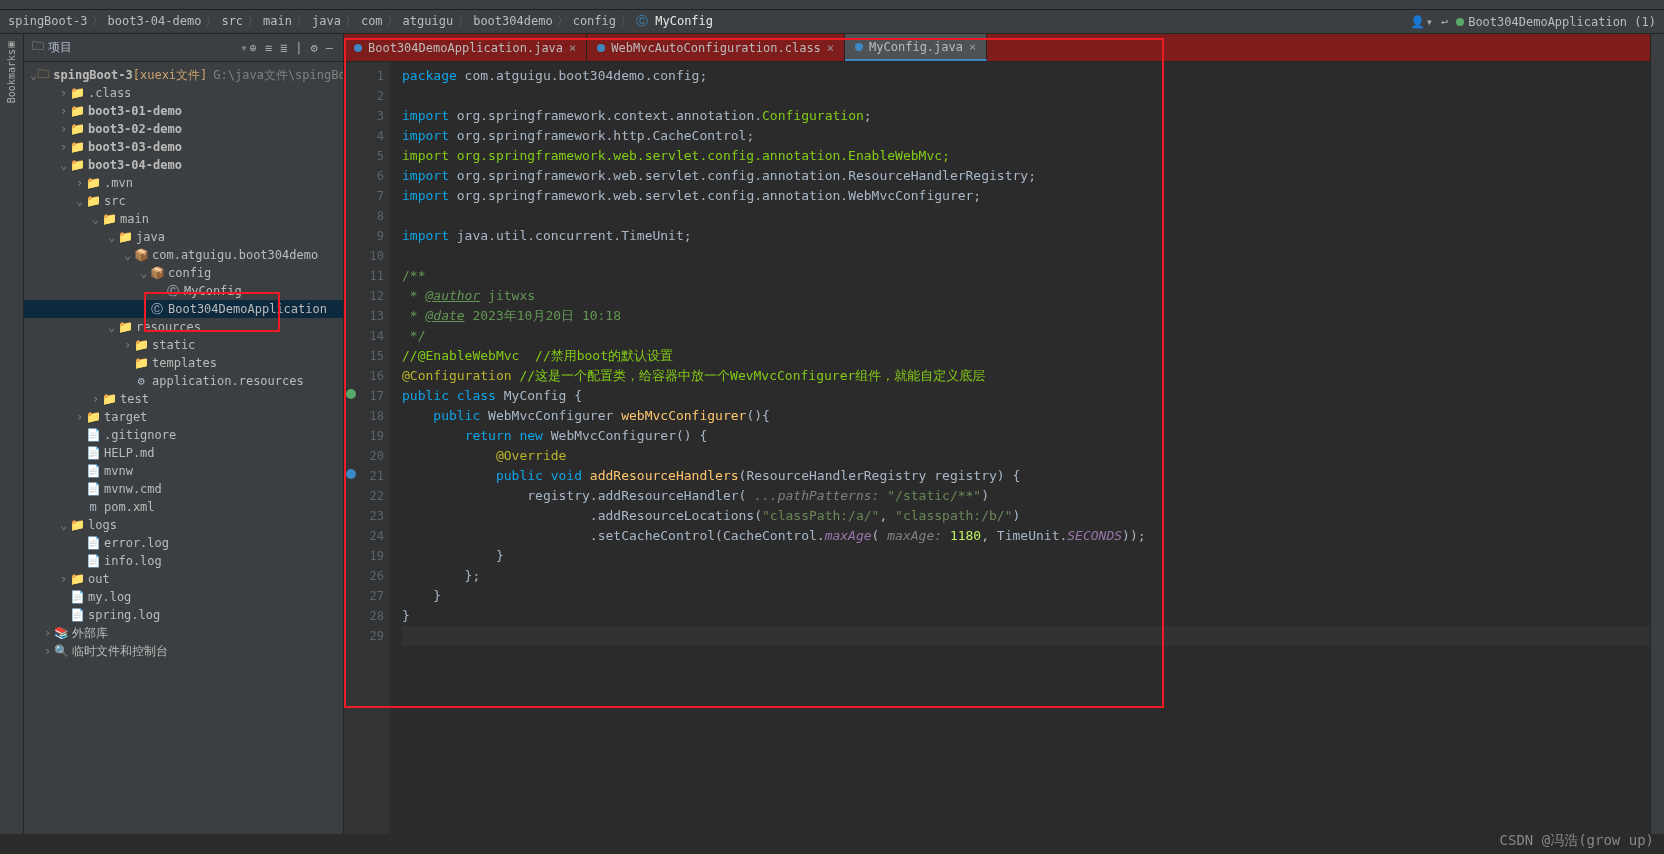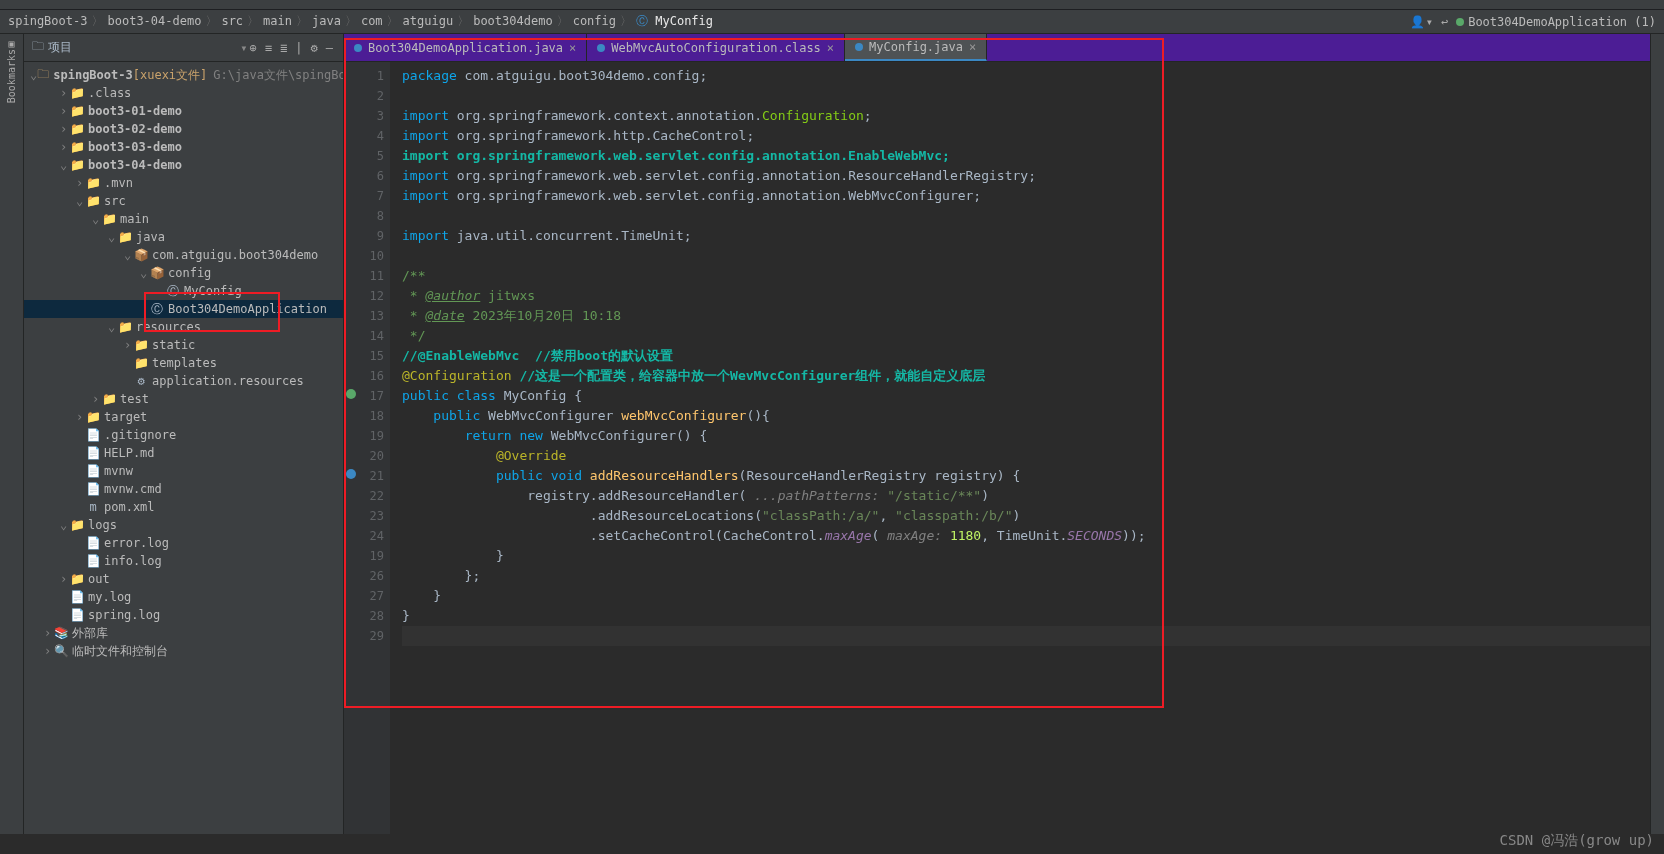--- a/index.html
+++ b/index.html
@@ -62,21 +62,21 @@
 .tree-row .ticon { width: 14px; text-align: center; margin-right: 4px; }
 .tree-row .label { color: #bbbbbb; }
 .tree-row .label.bold { font-weight: bold; }
 .tree-row .hint { color: #808080; margin-left: 6px; }
 .red-box {
   position: absolute; border: 2px solid #ee1c25; pointer-events: none;
 }
 
 .editor-area { flex: 1; display: flex; flex-direction: column; background: #2b2b2b; position: relative; }
 .tabs {
-  display: flex; height: 28px; background: #4c1d95;
+  display: flex; height: 28px; background: #7f1d1d;
   border-bottom: 1px solid #232525; align-items: stretch;
 }
 .tab {
   display: flex; align-items: center; padding: 0 10px; gap: 6px;
   border-right: 1px solid #232525; color: #bbbbbb; cursor: pointer;
 }
 .tab.active { background: #4e5254; border-bottom: 2px solid #3b88c3; }
 .tab .dot { width: 8px; height: 8px; border-radius: 50%; background: #3b88c3; }
 .tab .close { color: #999; }
 
@@ -93,21 +93,21 @@
 }
 .gutter .mark.blue { background: #3b88c3; }
 .gutter .mark.green { background: #59a869; }
 
 .code {
   flex: 1; padding: 4px 0 4px 12px; font-family: Consolas, monospace;
   font-size: 13px; line-height: 20px; white-space: pre; color: #a9b7c6;
 }
 .kw { color: #0ea5e9; }
 .str { color: #6a8759; }
-.cmt { color: #14b8a6; font-weight: bold; }
+.cmt { color: #84cc16; }
 .cls { color: #84cc16; }
 .ann { color: #bbb529; }
 .fn { color: #ffc66d; }
 .const { color: #9876aa; font-style: italic; }
 .doc { color: #629755; }
 .docu { color: #629755; text-decoration: underline; font-style: italic; }
 .num { color: #bef264; }
 .param { color: #808080; font-style: italic; }
 .hl-line { background: #323232; display: block; }
 .editor-redbox {

